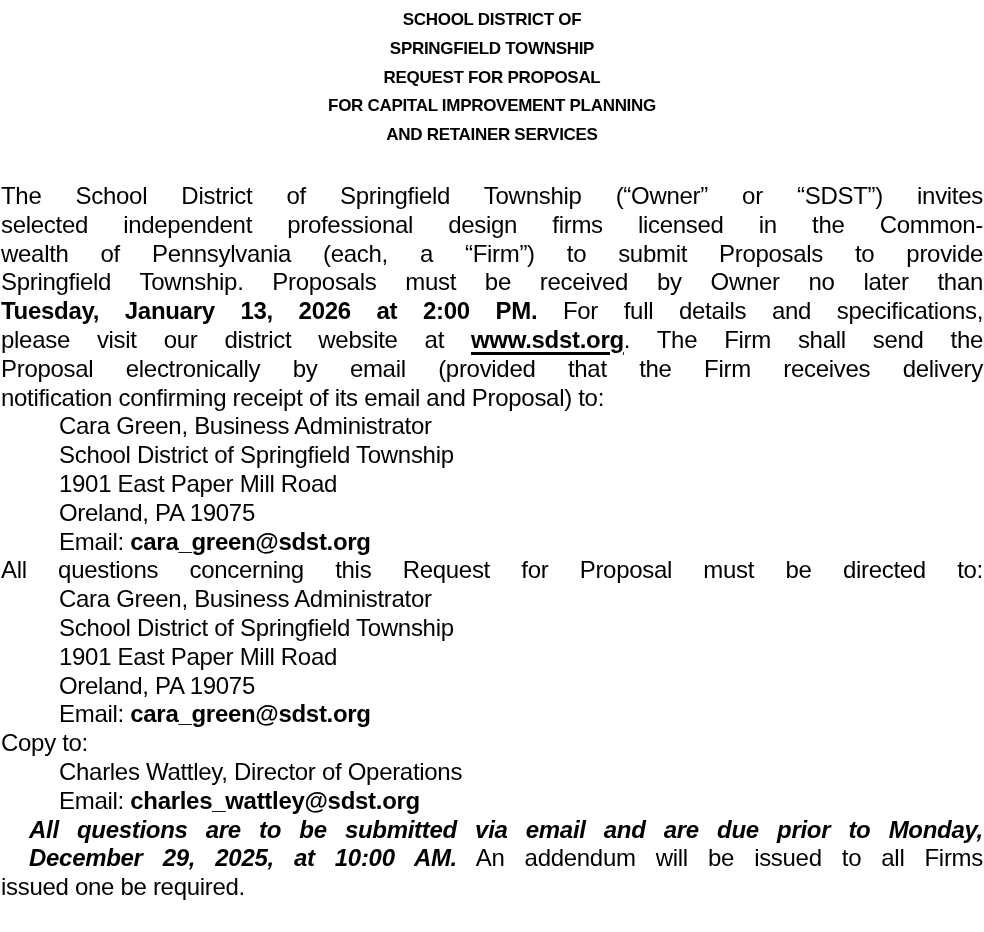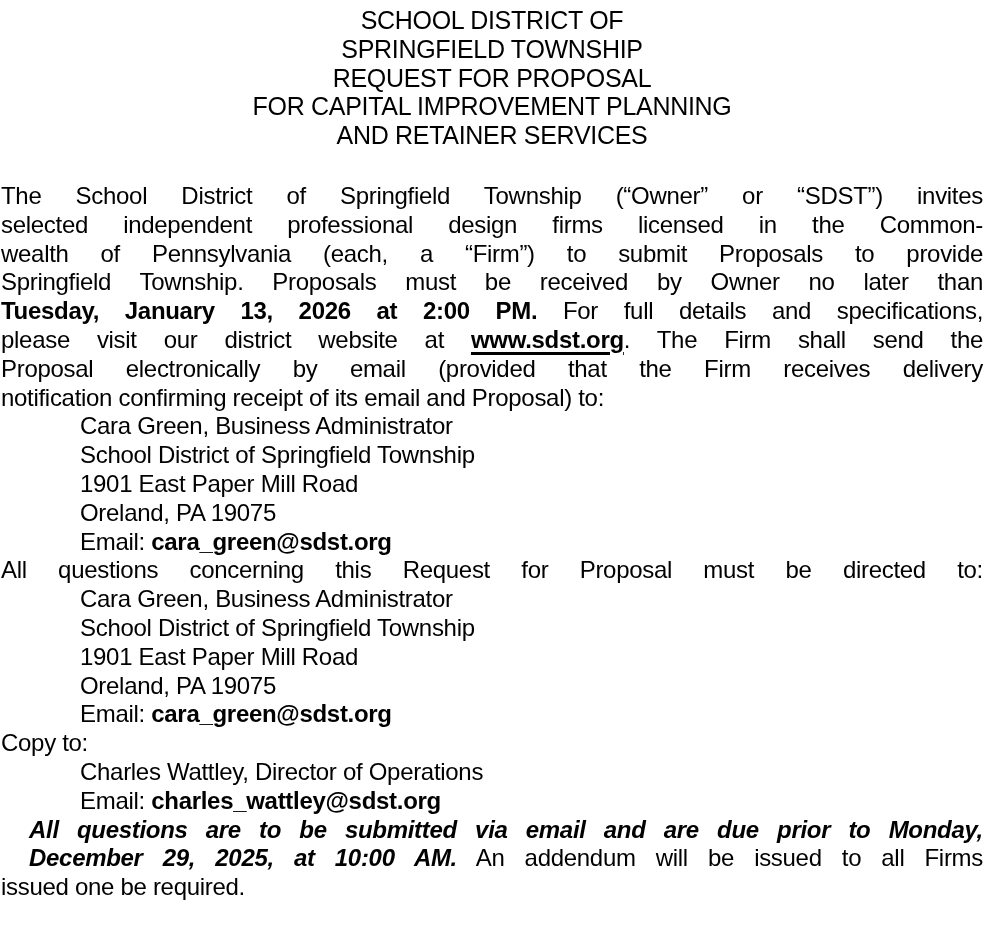--- a/index.html
+++ b/index.html
@@ -16,30 +16,30 @@
     height: 932px;
     padding: 6px 1px 0 1px;
     color: #000000;
     font-family: "Liberation Sans", sans-serif;
     font-size: 24px;
     line-height: 28.8px;
     letter-spacing: -0.3px;
   }
   .title-block {
     text-align: center;
-    font-weight: normal;
-    font-size: 25px;
+    font-weight: bold;
+    font-size: 17px;
     margin-bottom: 32px;
   }
   .line { white-space: normal; }
   .just {
     text-align: justify;
     text-align-last: justify;
   }
-  .indent { padding-left: 58px; margin-left: 21px; }
+  .indent { padding-left: 58px; }
   .b { font-weight: bold; }
   .bi { font-weight: bold; font-style: italic; padding-left: 28px; }
   .link {
     font-weight: bold;
     text-decoration: underline;
     text-decoration-thickness: 2.5px;
     text-underline-offset: 4px;
   }
 </style>
 </head>

